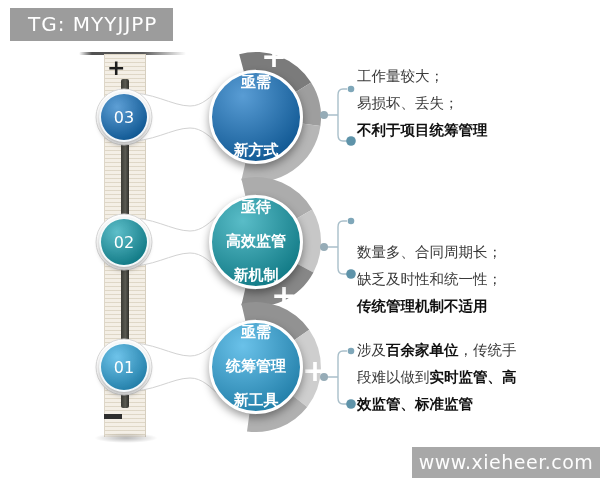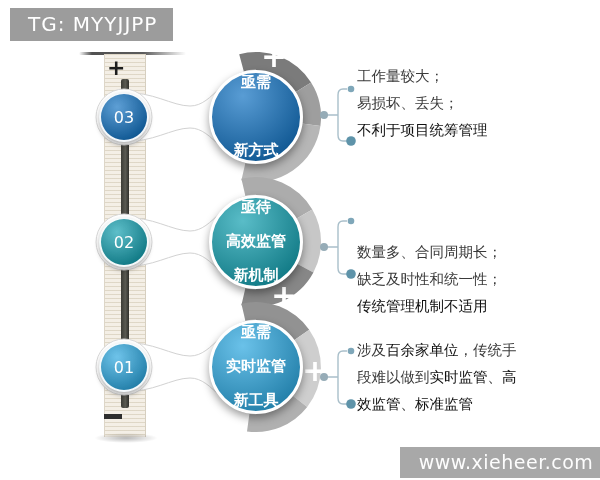--- a/index.html
+++ b/index.html
@@ -11,21 +11,21 @@
   
   .header-tag{
     position:absolute;left:10px;top:8px;width:163px;height:33px;
     background:#9c9c9c;color:#fff;font-size:20px;line-height:33px;
     padding-left:18px;box-sizing:border-box;letter-spacing:1px;
   }
   
   .watermark{
     position:absolute;right:0;top:447px;width:188px;height:31px;
     background:#a8a8a8;color:#fdfdfd;font-size:19px;line-height:31px;
-    text-align:center;letter-spacing:.5px;padding-left:12px;
+    text-align:center;letter-spacing:.5px;
   }
   
   .ruler-top-shadow{
     position:absolute;left:79px;top:52px;width:107px;height:3px;
     background:linear-gradient(90deg,rgba(50,50,50,0),rgba(50,50,50,.85) 12%,rgba(50,50,50,.8) 60%,rgba(50,50,50,0));
     border-radius:2px;
   }
   .ruler{
     position:absolute;left:104px;top:54px;width:42px;height:383px;
     background-color:#f4efe6;
@@ -82,21 +82,21 @@
   .circle-3{left:209px;top:320px;}
   
   .note-block{
     position:absolute;left:357px;z-index:4;width:236px;
     font-size:14.5px;line-height:27px;color:#3a3a3a;
   }
   .note-1{top:63px;}
   .note-2{top:216px;margin-top:23px;}
   .note-3{top:337px;}
   .note-line{white-space:nowrap;}
-  .note-line .b{font-weight:normal;color:#101010;text-align:right;}
+  .note-line .b{font-weight:bold;color:#101010;text-align:right;}
 </style>
 </head>
 <body>
 
 <div class="header-tag">TG: MYYJJPP</div>
 
 <div class="ruler-top-shadow"></div>
 <div class="ruler"></div>
 <div class="ruler-bottom-shadow"></div>
 <span class="ruler-plus">+</span>
@@ -151,21 +151,21 @@
   <div>亟需</div>
   <div>新方式</div>
 </div>
 <div class="topic-circle circle-2" style="background-color: rgb(18, 160, 176);">
   <div>亟待</div>
   <div>高效监管</div>
   <div>新机制</div>
 </div>
 <div class="topic-circle circle-3" style="background-color: rgb(42, 167, 224);">
   <div>亟需</div>
-  <div>实时监管</div>
+  <div>统筹管理</div>
   <div>新工具</div>
 </div>
 
 <div class="note-block note-1">
   <div class="note-line"><span>工作量较大；</span></div>
   <div class="note-line"><span>易损坏、丢失；</span></div>
   <div class="note-line"><span class="b">不利于项目统筹管理</span></div>
 </div>
 <div class="note-block note-2">
   <div class="note-line"><span>数量多、合同周期长；</span></div>

